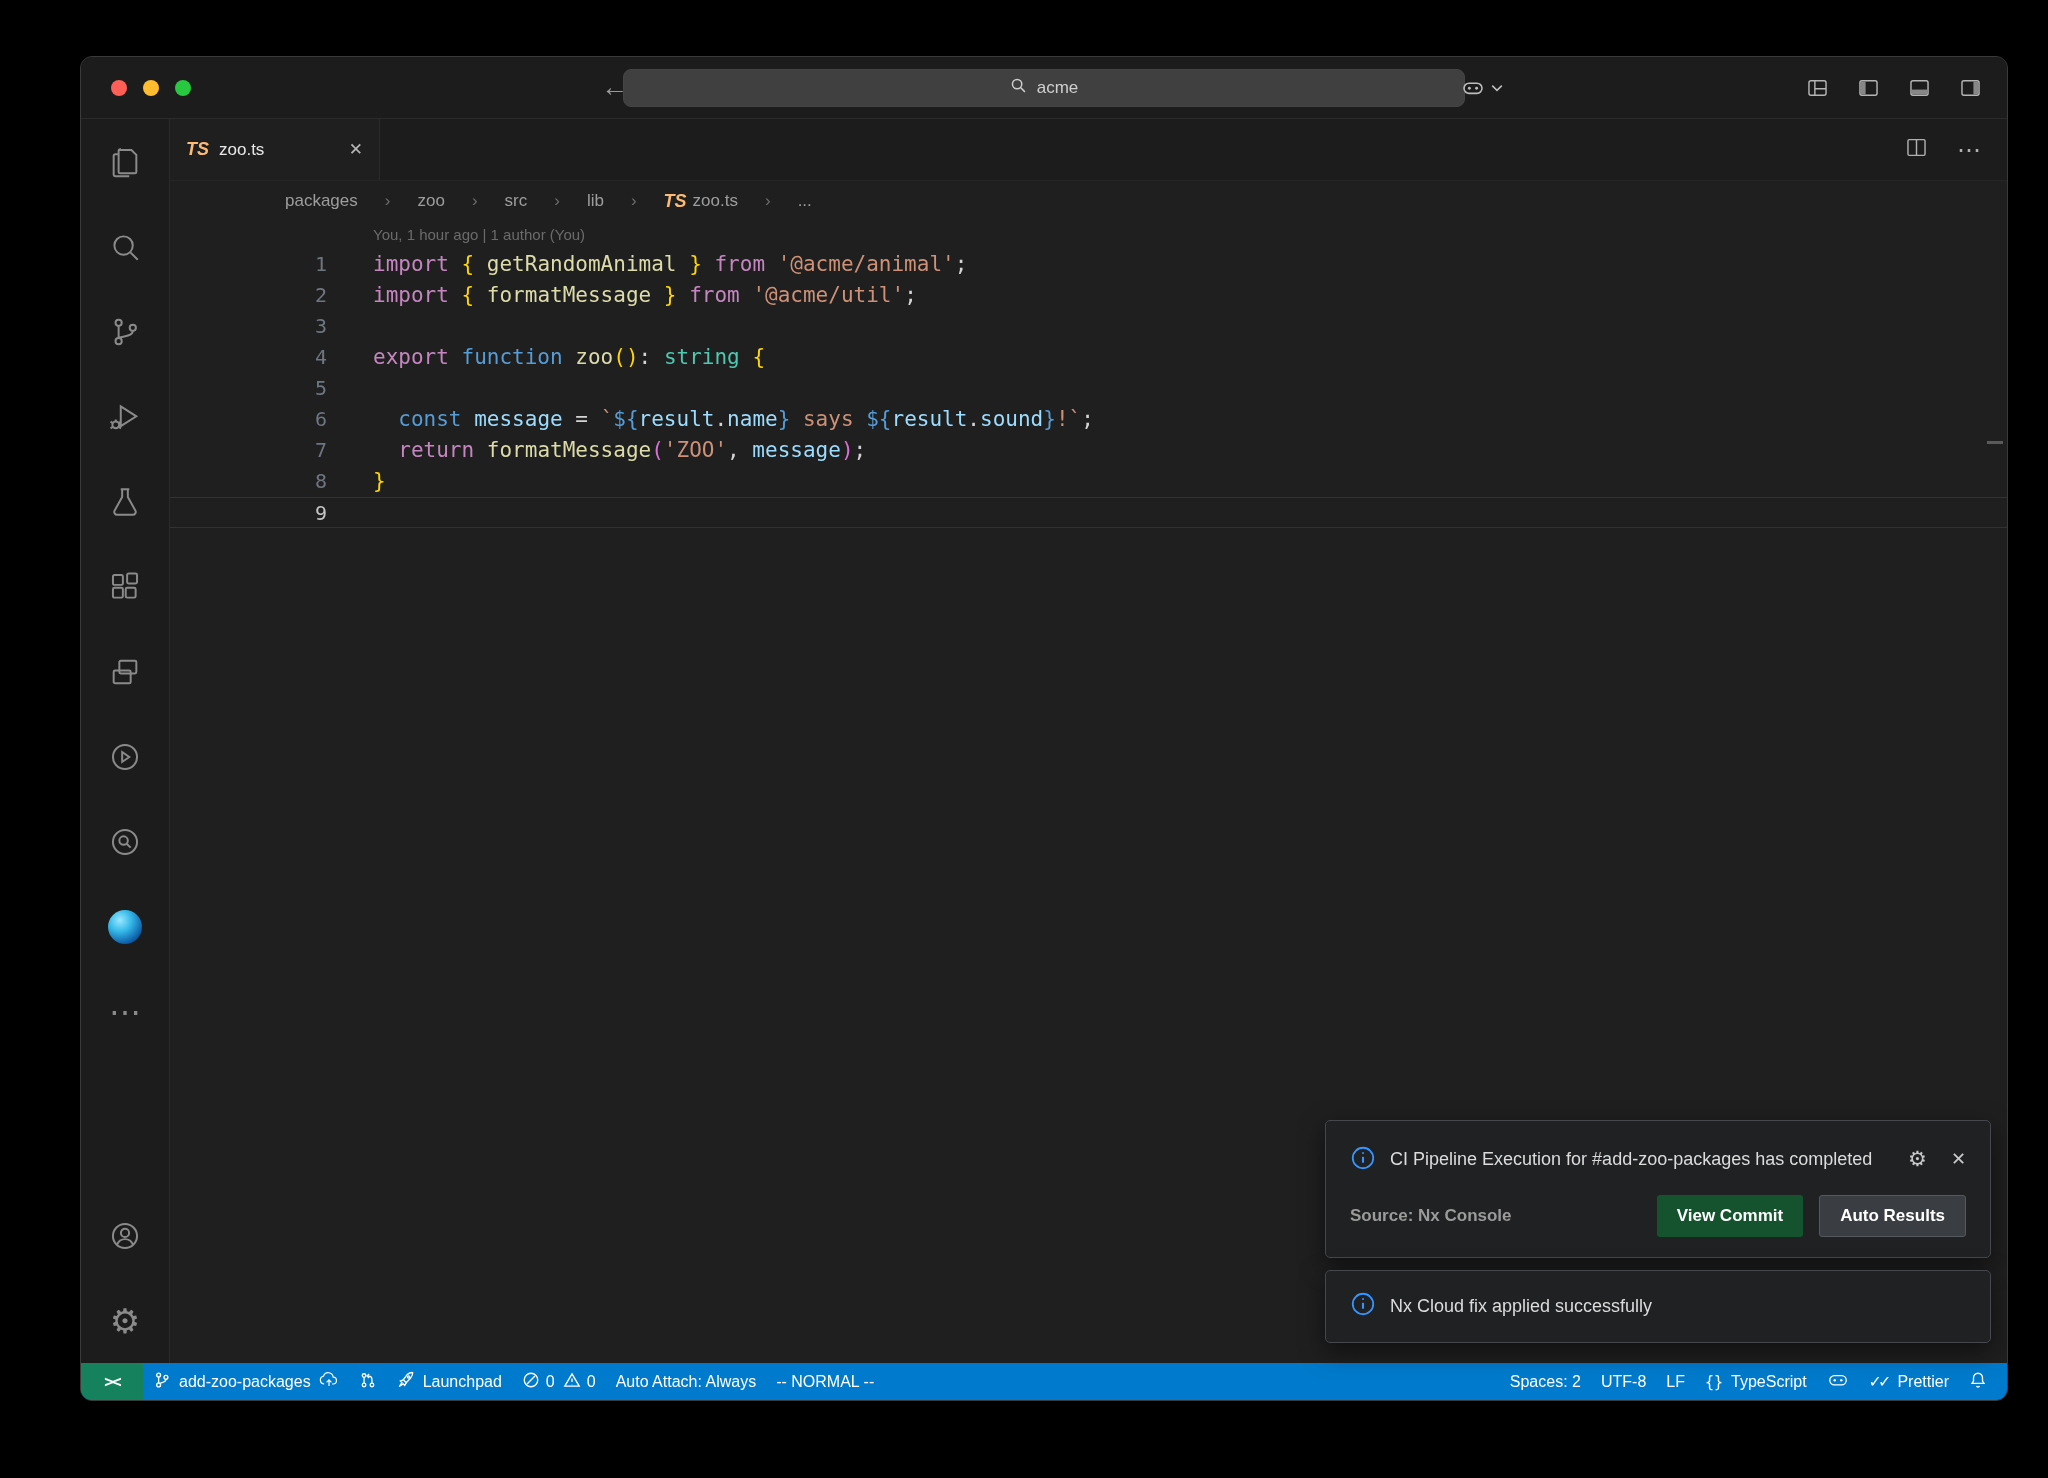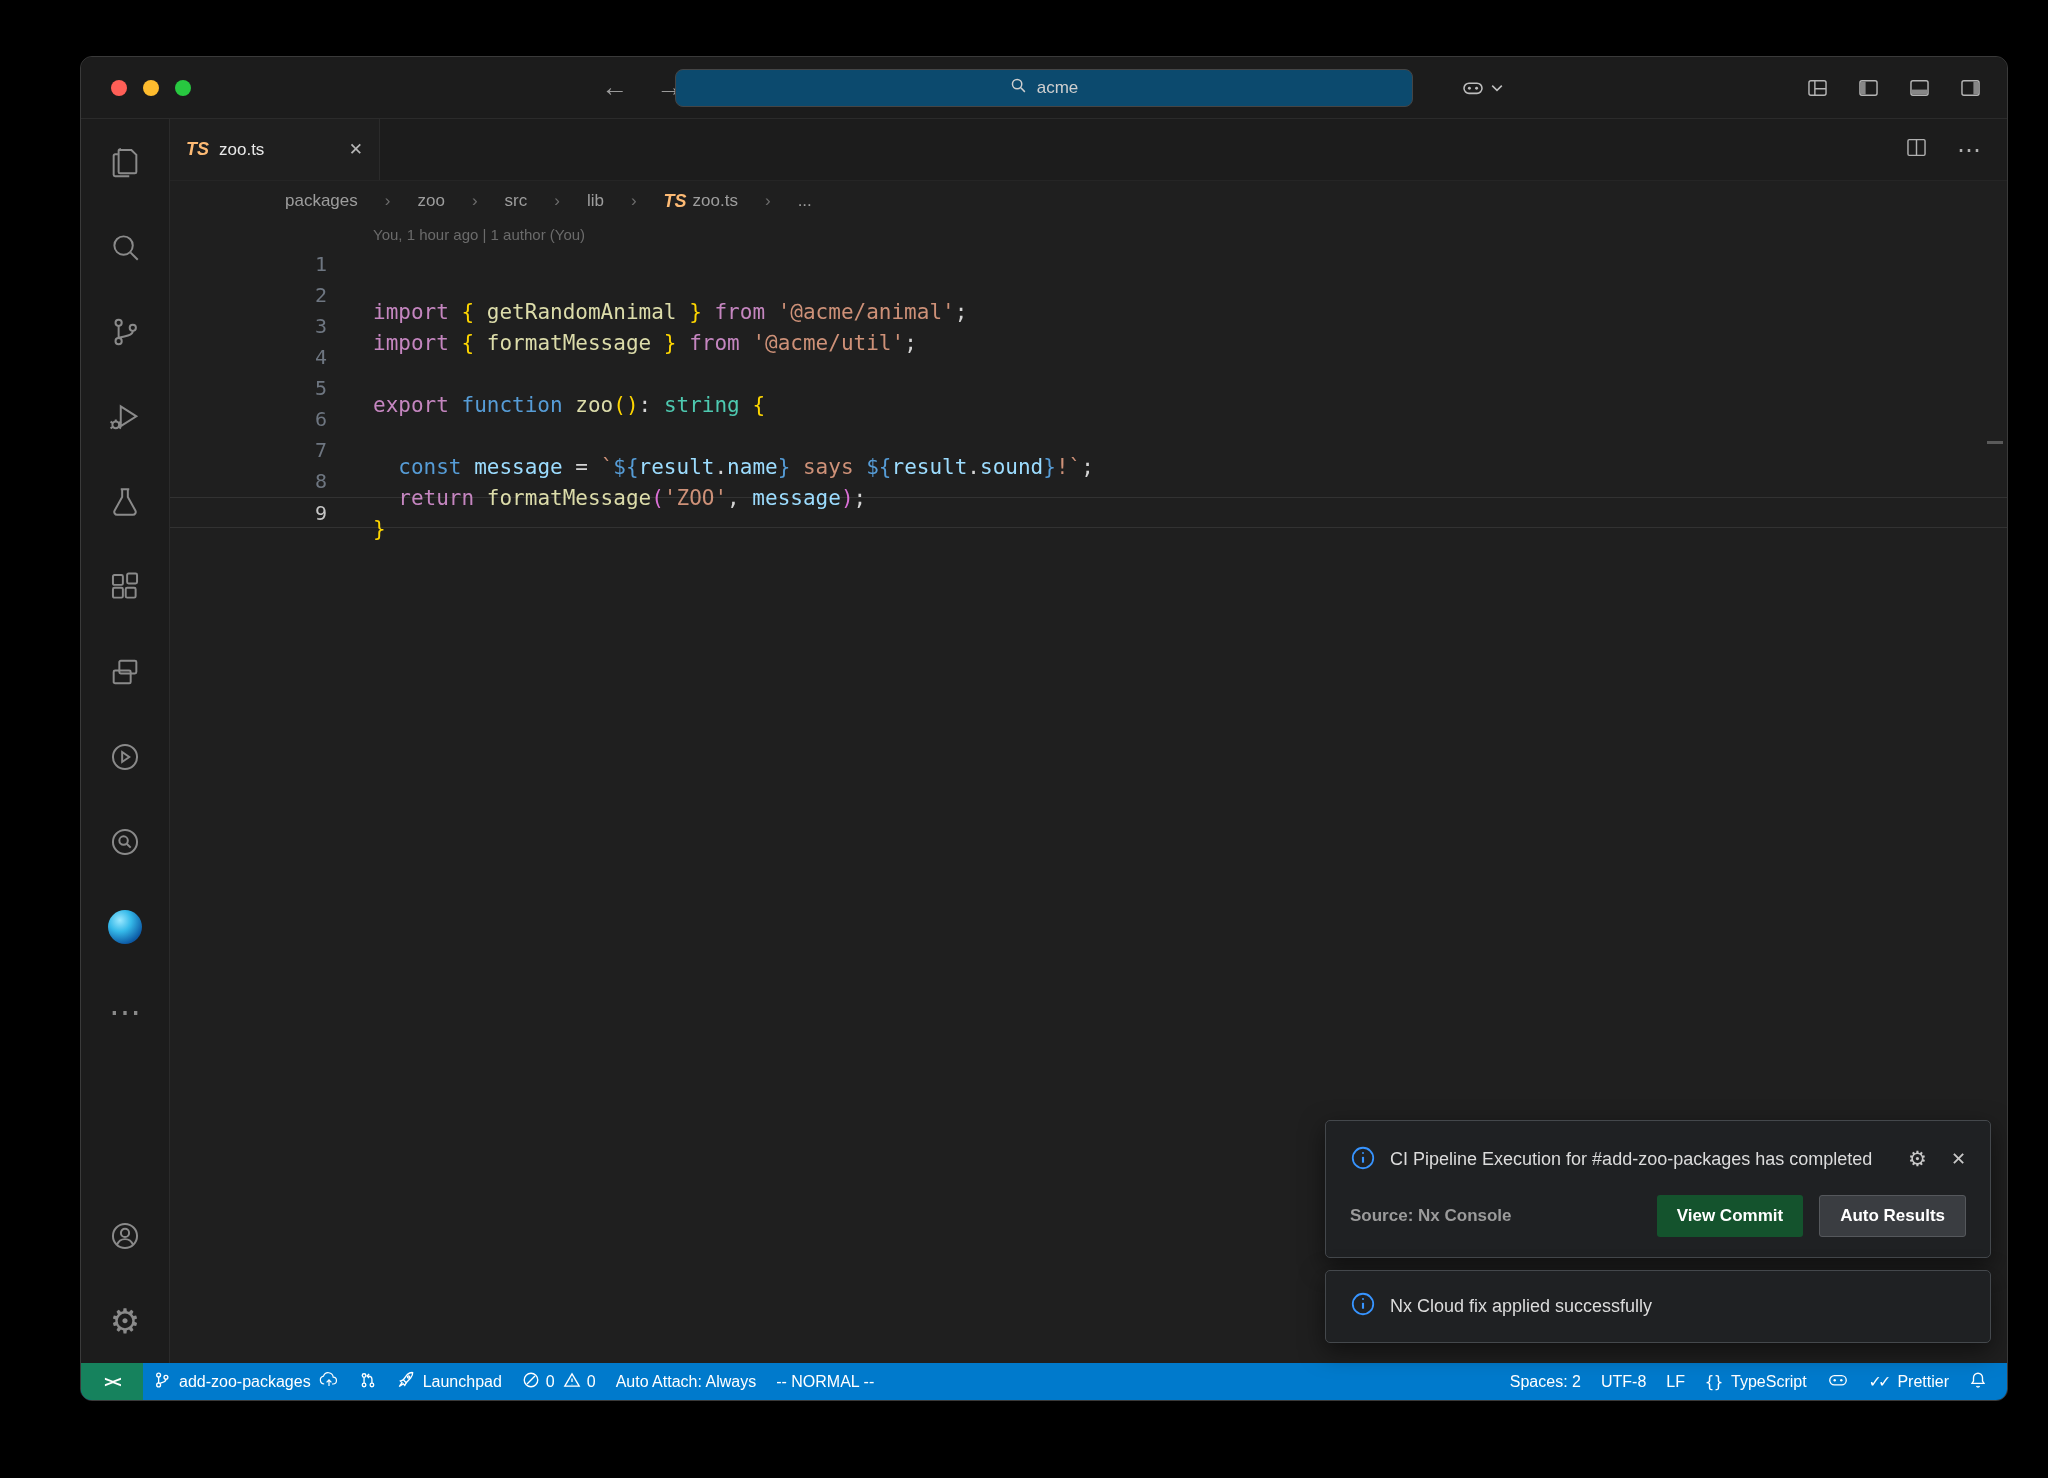--- a/index.html
+++ b/index.html
@@ -17,21 +17,21 @@
               border-bottom:1px solid #2b2b2b; }
   .traffic { position:absolute; left:30px; top:50%; transform:translateY(-50%);
              display:flex; gap:16px; }
   .light { width:16px; height:16px; border-radius:50%; }
   .light.red { background:#ff5f57; } .light.yellow { background:#febc2e; }
   .light.green { background:#28c840; }
   .nav-arrows { position:absolute; left:520px; top:0; height:100%;
                 display:flex; align-items:center; gap:28px;
                 color:#9a9a9a; font-size:27px; }
   .search-box { position:absolute; left:50%; top:50%; transform:translate(-50%,-50%);
-                width:738px; height:38px; background:#0c4a6e; border:1px solid #454545;
+                width:842px; height:38px; background:#404040; border:1px solid #454545;
                 border-radius:8px; display:flex; align-items:center; justify-content:center;
                 gap:10px; color:#cfcfcf; font-size:17px; }
   .copilot-menu { position:absolute; left:1380px; top:50%; transform:translateY(-50%);
                   display:flex; align-items:center; gap:6px; color:#bdbdbd; }
   .window-tools { position:absolute; right:26px; top:50%; transform:translateY(-50%);
                   display:flex; gap:30px; color:#b5b5b5; }
   .window-tools svg, .copilot-menu svg { display:block; }
 
   
   .main { flex:1; display:flex; min-height:0; }
@@ -61,21 +61,21 @@
   .crumb { display:flex; align-items:center; gap:6px; }
 
   .editor { flex:1; position:relative; overflow:hidden;
             font-family:"DejaVu Sans Mono", monospace; font-size:21px; }
   .annotation { height:28px; line-height:28px; padding-left:203px; color:#6b6b6b;
                 font-size:15px; font-family:"Liberation Sans", sans-serif; }
   .code-line { height:31px; line-height:31px; display:flex; white-space:pre; }
   .code-line.active { border-top:1px solid #323232; border-bottom:1px solid #323232; }
   .code-line.active .ln { color:#c6c6c6; }
   .ln { flex:0 0 180px; text-align:right; padding-right:23px; color:#6e7681; font-size:20px; }
-  .code { padding-left:23px;margin-top:48px; }
+  .code { padding-left:23px; }
   .tk-kw  { color:#C586C0; } .tk-kw2 { color:#569CD6; } .tk-fn  { color:#DCDCAA; }
   .tk-var { color:#9CDCFE; } .tk-str { color:#CE9178; } .tk-type{ color:#4EC9B0; }
   .tk-b1  { color:#FFD700; } .tk-b2  { color:#DA70D6; } .tk-tpl { color:#569CD6; }
   .tk-pl  { color:#D4D4D4; }
   .ruler-mark { position:absolute; right:4px; top:220px; width:16px; height:3px; background:#5a5a5a; }
 
   
   .notifications { position:absolute; right:16px; bottom:57px; width:666px;
                    display:flex; flex-direction:column; gap:12px; z-index:10; }
   .notif { background:#1f2123; border:1px solid #44484c; border-radius:5px;

